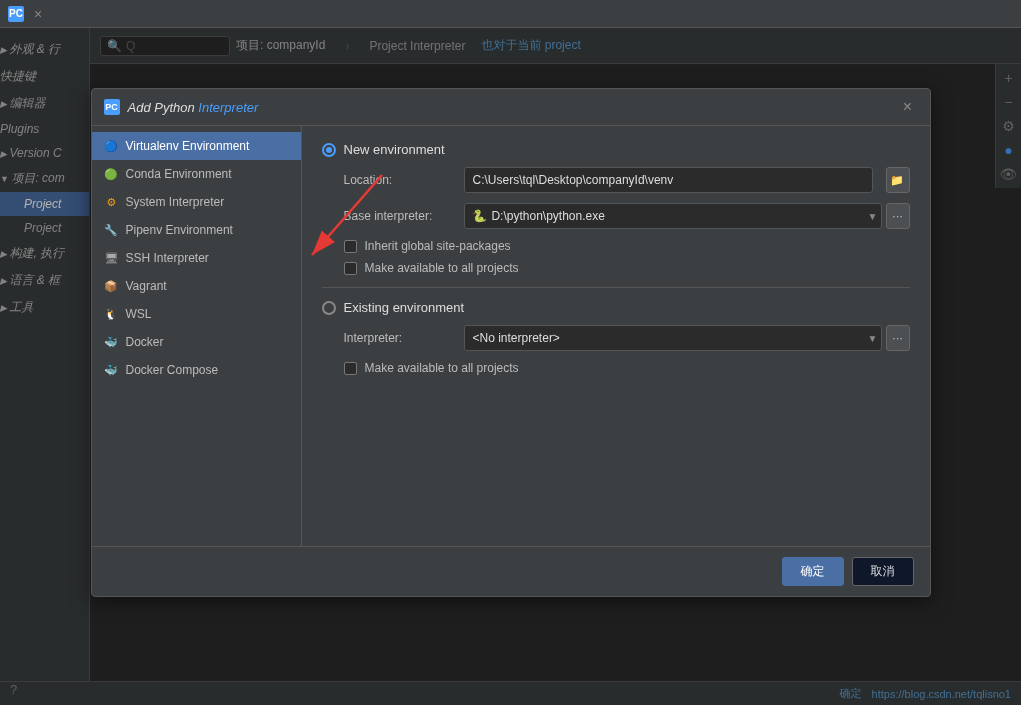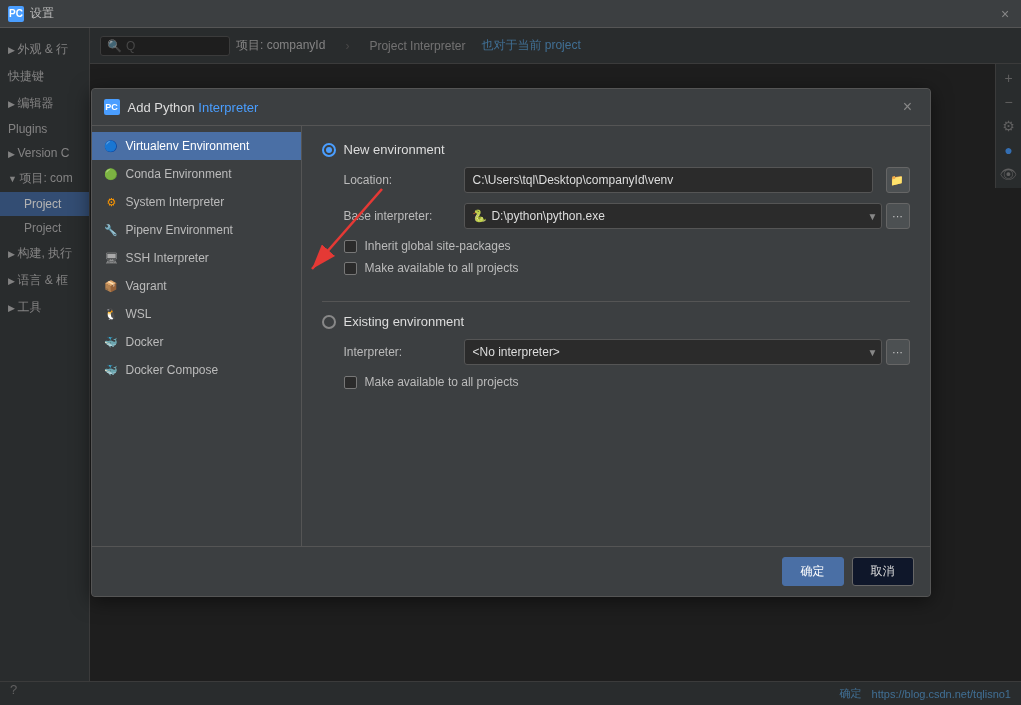--- a/index.html
+++ b/index.html
@@ -54,25 +54,26 @@
     .sidebar {
       width: 90px;
       background: #3c3f41;
       border-right: 1px solid #555;
       padding: 8px 0;
       font-size: 12px;
       color: #bbbbbb;
       overflow: hidden;
     }
     .sidebar-item {
-      padding: 5px 8px;
+      padding: 5px 0;
       cursor: pointer;
       white-space: nowrap;
       overflow: hidden;
       text-overflow: ellipsis;
+      font-style: italic;
     }
     .sidebar-item.active { background: #4a6fa5; color: white; }
     .sidebar-item.has-arrow::before {
       content: "▶ ";
       font-size: 9px;
     }
     .sidebar-item.expanded::before {
       content: "▼ ";
       font-size: 9px;
     }
@@ -198,20 +199,21 @@
       background: #4a9eff;
       border-radius: 2px;
       margin-right: 8px;
       display: flex; align-items: center; justify-content: center;
       font-size: 9px; color: white; font-weight: bold;
     }
     .dialog-title {
       font-size: 13px;
       color: #dddddd;
       flex: 1;
+      font-style: italic;
     }
     .dialog-title span { color: #4a9eff; }
     .dialog-close {
       color: #888;
       font-size: 16px;
       cursor: pointer;
       width: 20px; height: 20px;
       display: flex; align-items: center; justify-content: center;
     }
 
@@ -257,21 +259,21 @@
 
     
     .dialog-content {
       flex: 1;
       padding: 16px 20px;
       background: #3c3f41;
     }
 
     
     .radio-section {
-      margin-bottom: 26px;
+      margin-bottom: 12px;
     }
     .radio-row {
       display: flex;
       align-items: center;
       margin-bottom: 10px;
     }
     .radio-btn {
       width: 14px; height: 14px;
       border-radius: 50%;
       border: 2px solid #888;
@@ -425,21 +427,20 @@
       color: #888;
       font-size: 13px;
       cursor: pointer;
     }
   </style>
 </head>
 <body>
 
 <div class="title-bar">
   <div class="title-bar-icon">PC</div>
-  <span class="title-bar-text">设置</span>
   <div class="title-bar-close">×</div>
 </div>
 
 <div class="ide-area">
 
   <div class="sidebar">
     <div class="sidebar-item has-arrow">
       <span>外观 &amp; 行</span>
     </div>
     <div class="sidebar-item">

